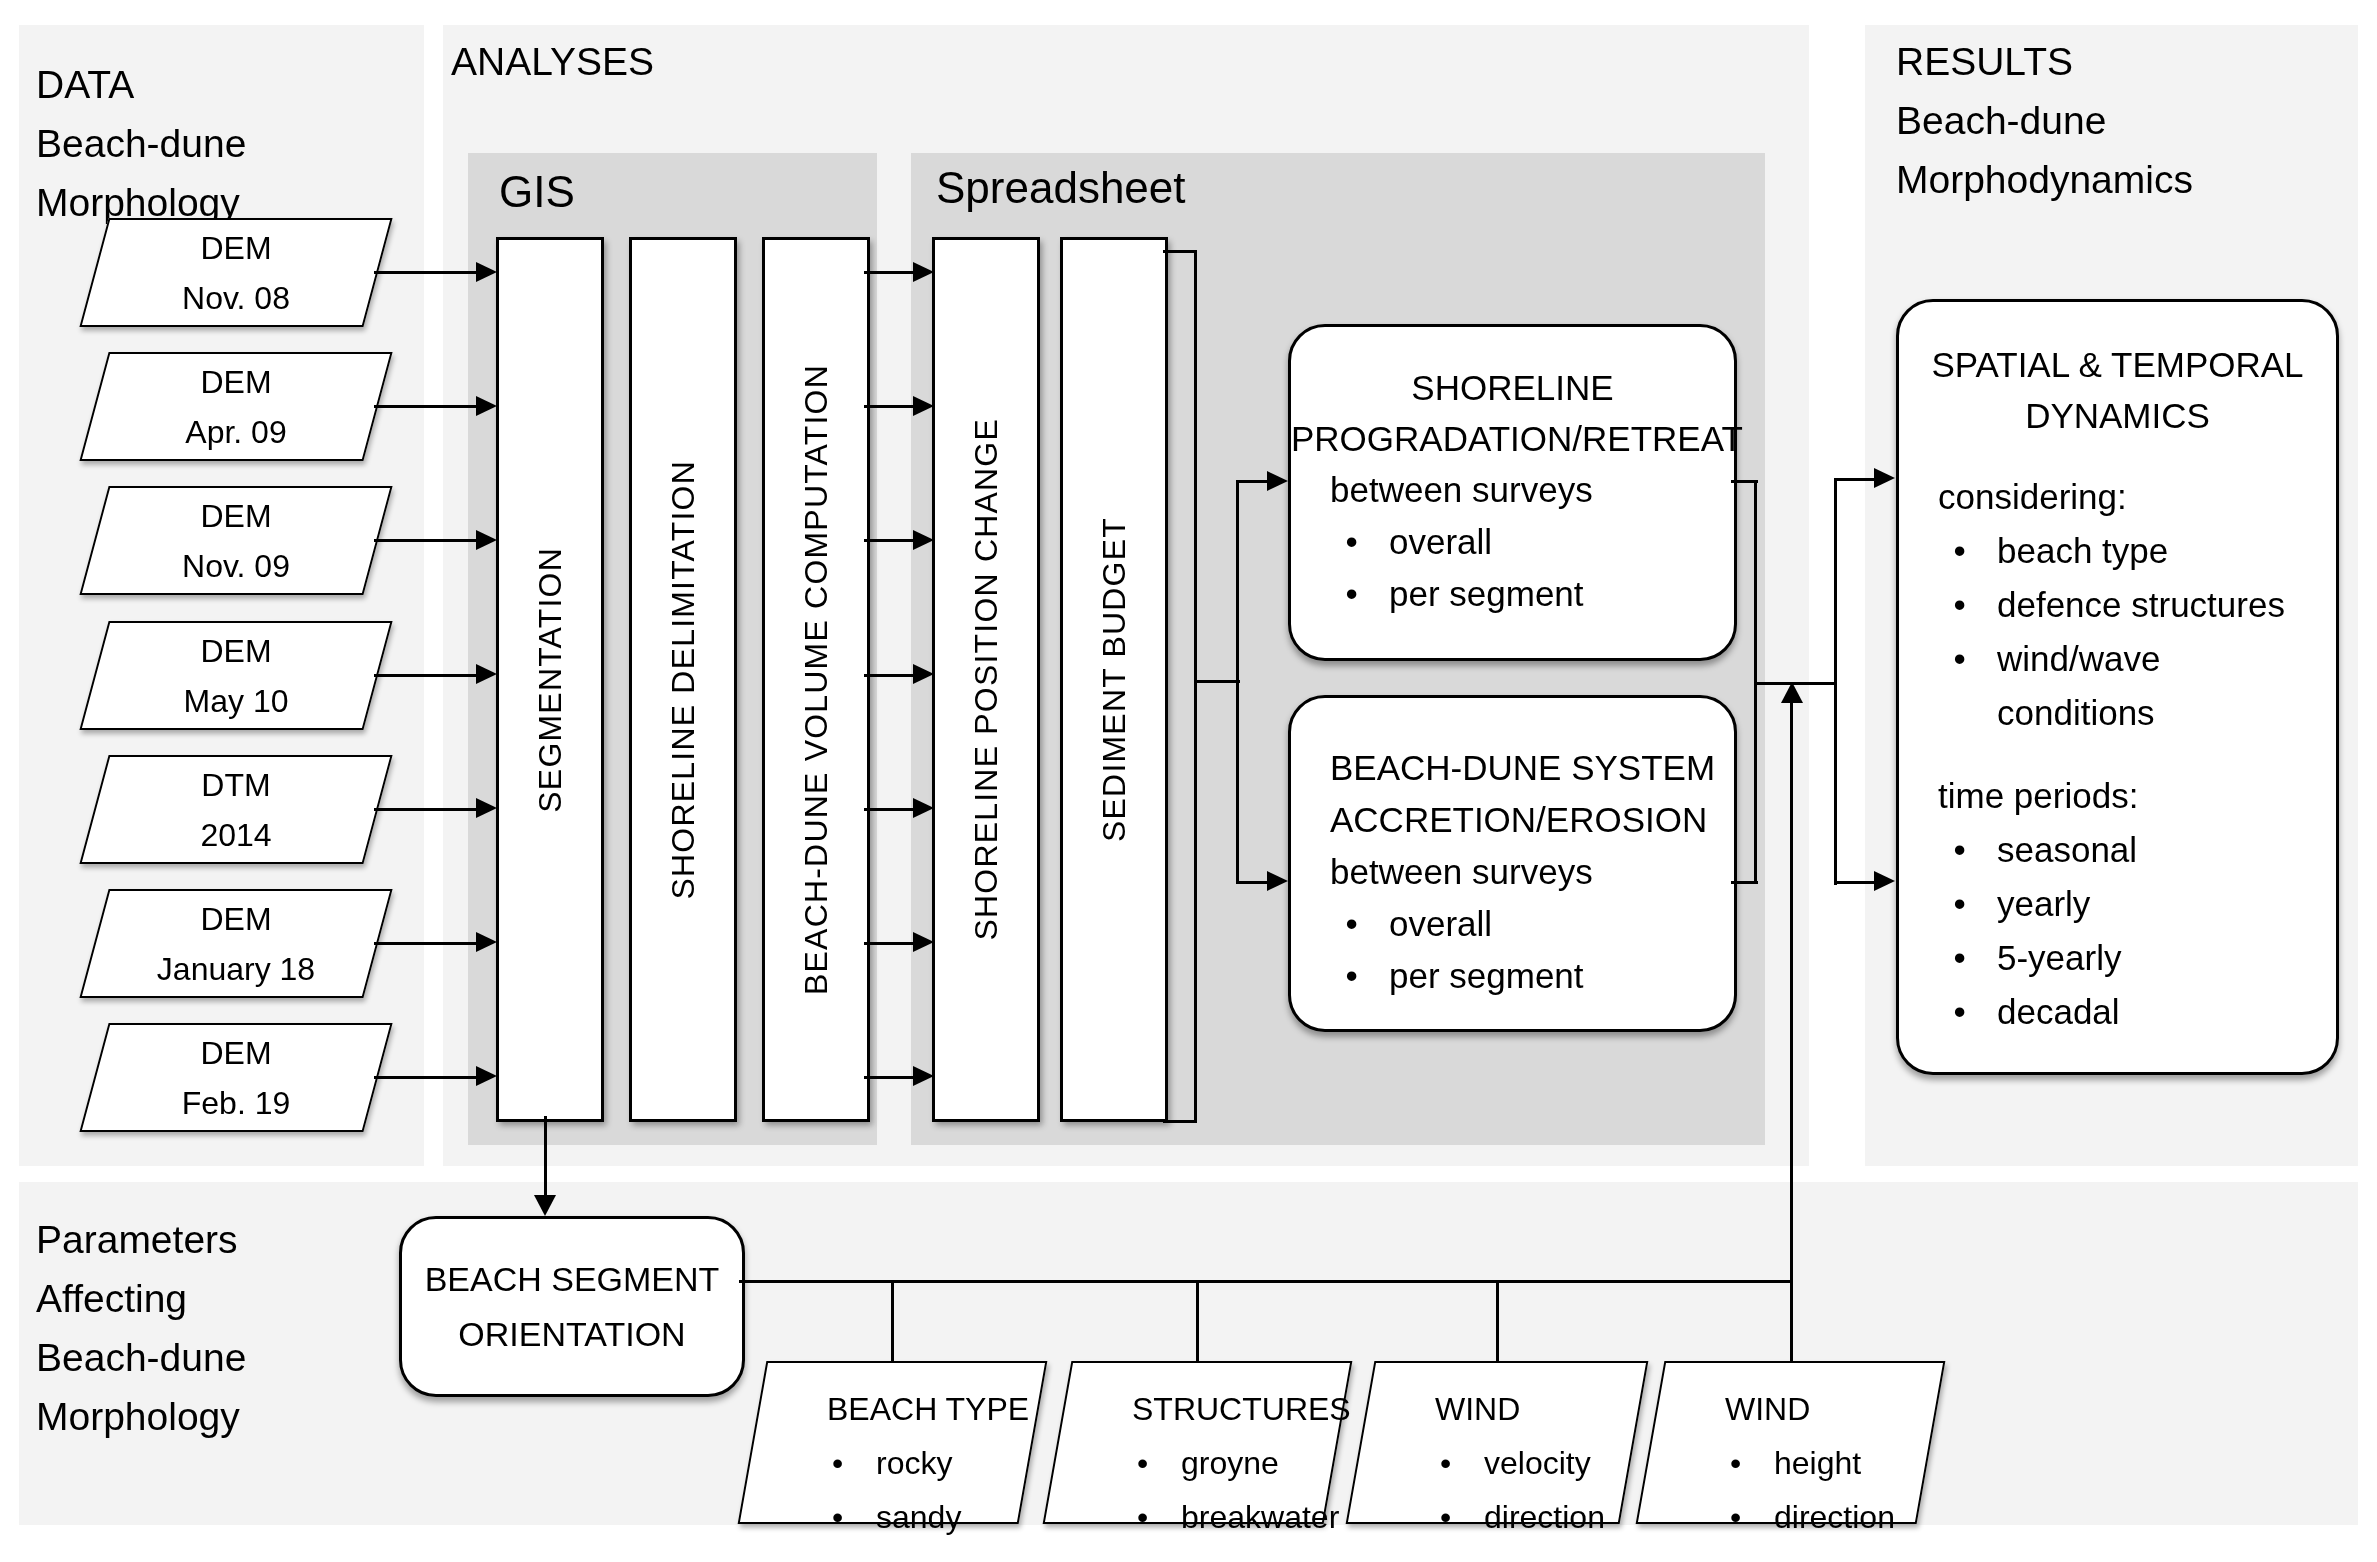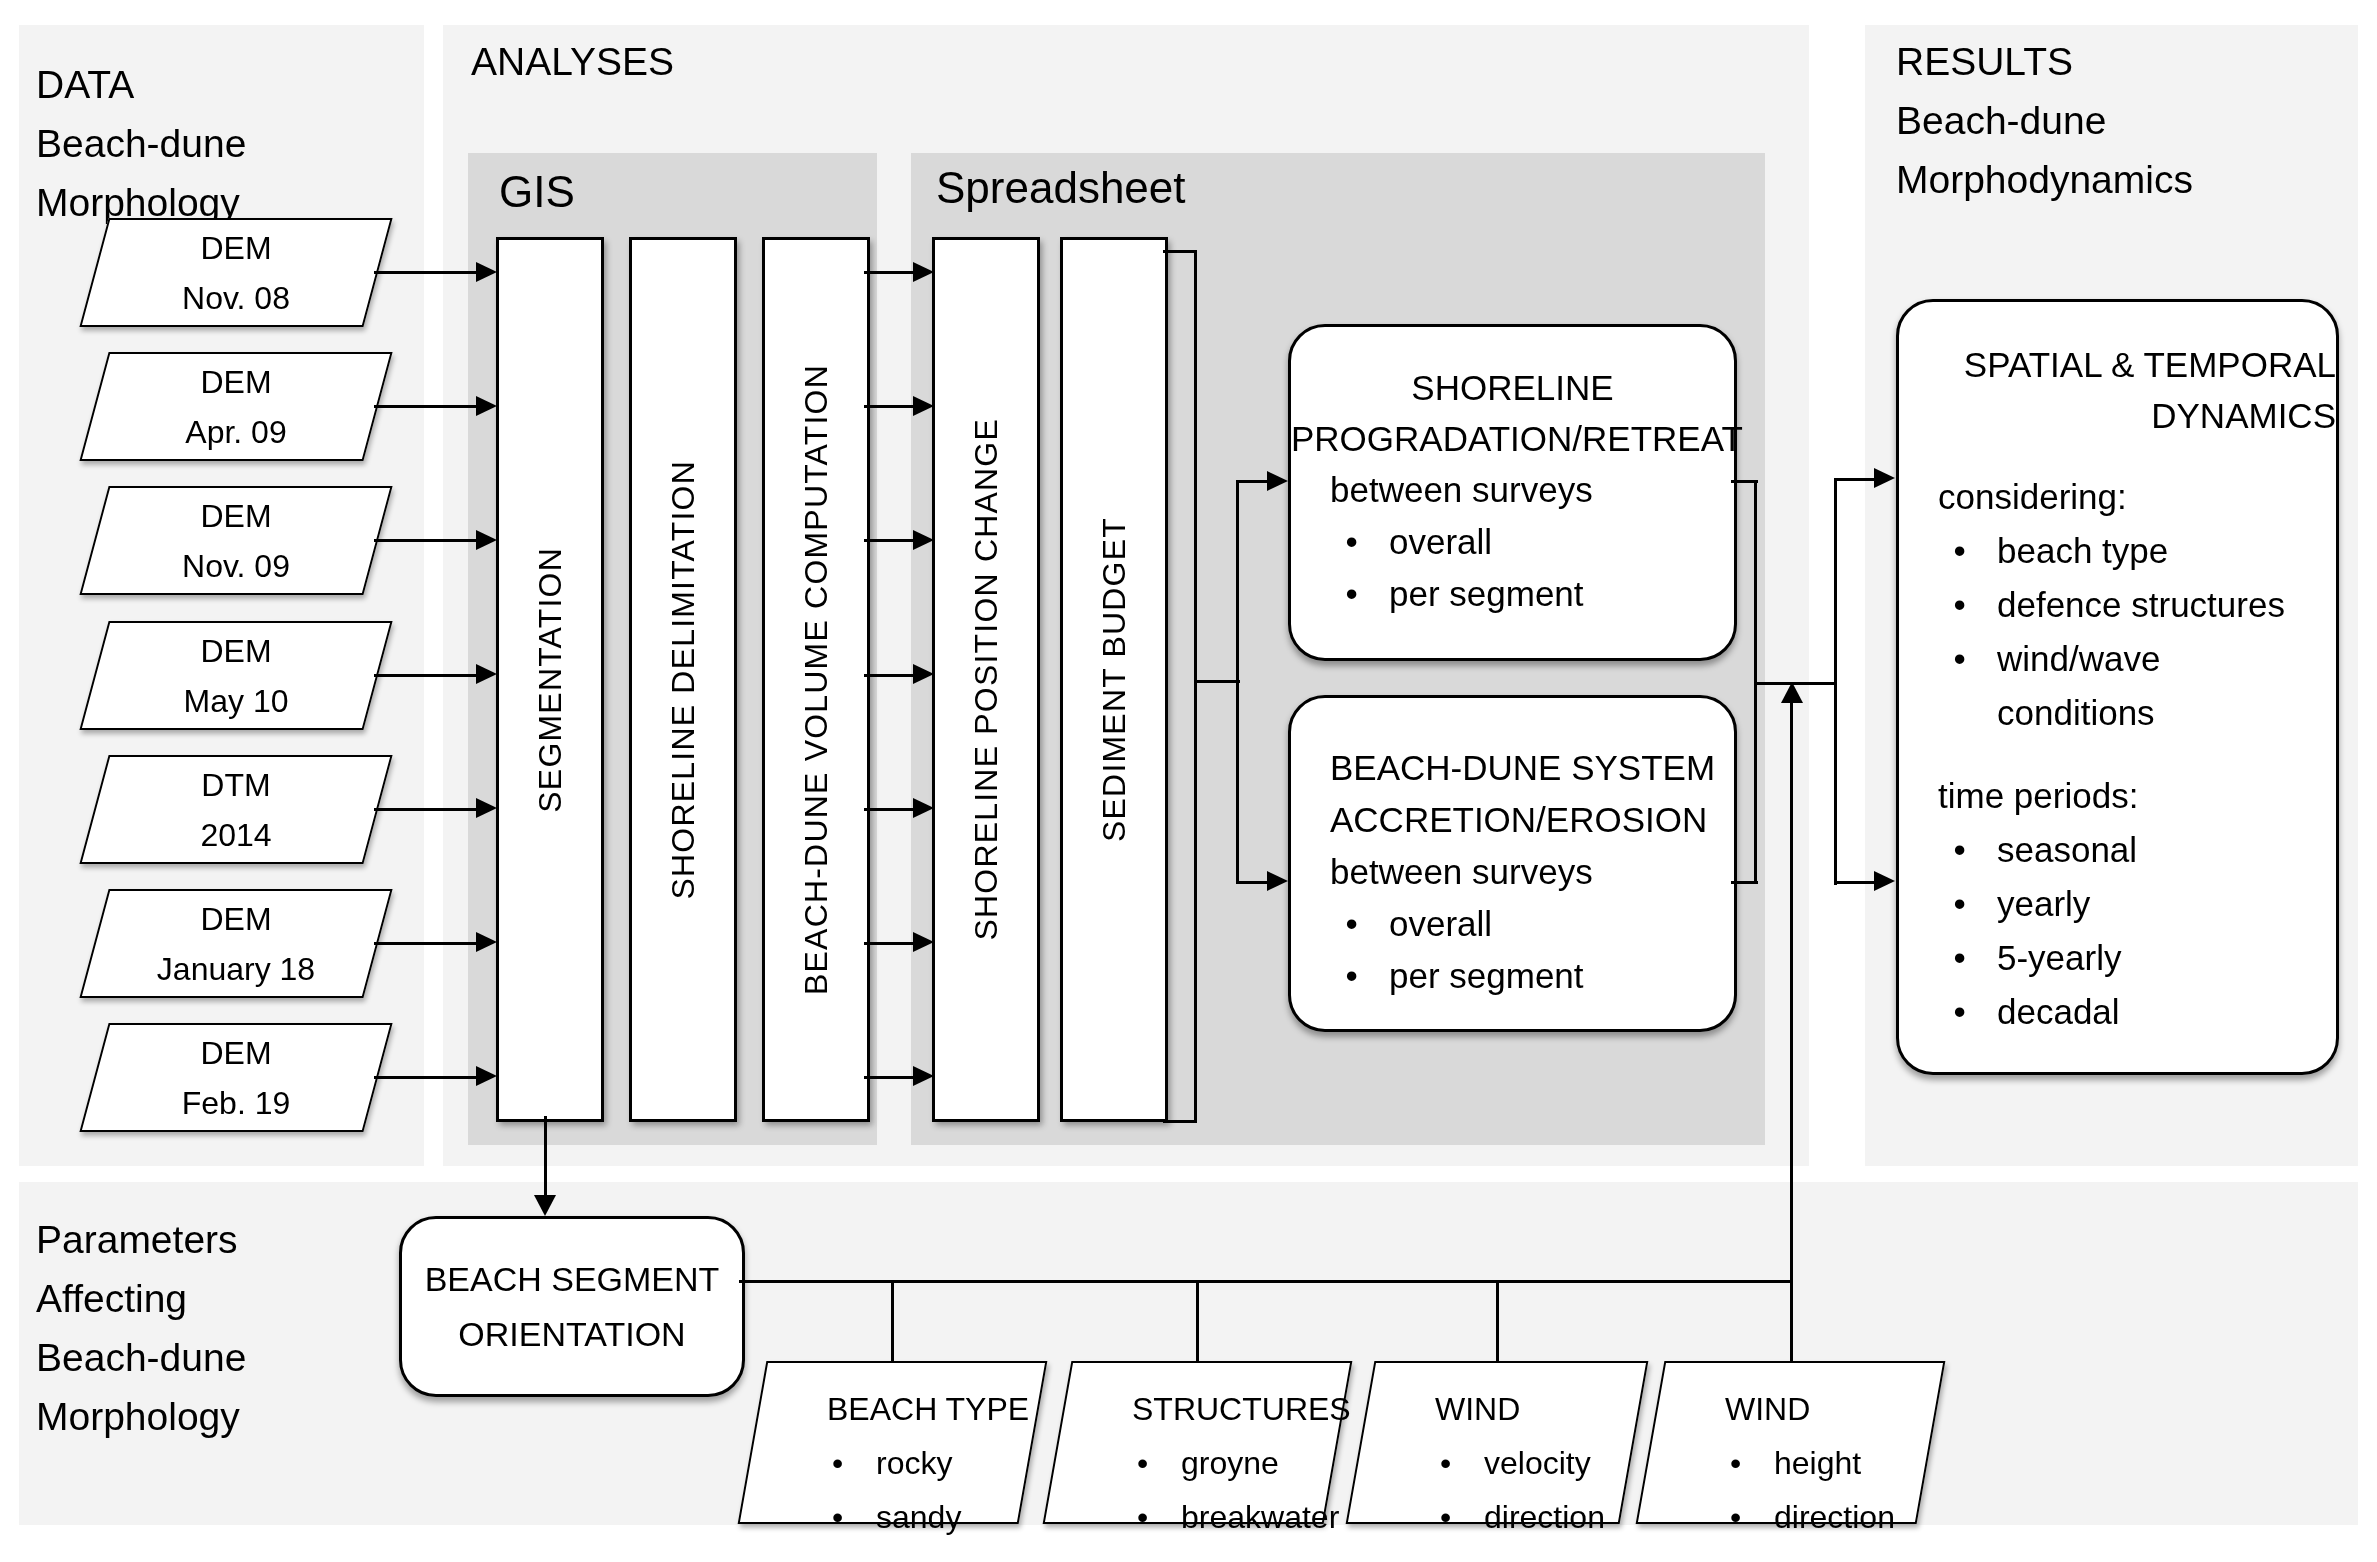--- a/index.html
+++ b/index.html
@@ -33,21 +33,21 @@
   .arr-u{position:absolute;width:0;height:0;border-left:11.2px solid transparent;
          border-right:11.2px solid transparent;border-bottom:21px solid #000;}
   .blist{list-style:none;margin:0;padding:0;}
   .blist li{position:relative;padding-left:59px;}
   .blist li::before{content:"\2022";position:absolute;left:15.6px;top:0;}
   .ob-title{text-align:center;font-size:35px;line-height:51px;padding-top:35px;}
   .ob-title span{display:block;}
   .ob-body{font-size:35px;line-height:52px;padding-left:39px;}
   .ob2-title{font-size:35px;line-height:52px;padding:44px 0 0 39px;}
   .ob2-title span{display:block;}
-  .rb-title{text-align:right;font-size:35px;line-height:51px;padding-top:37px;}
+  .rb-title{text-align:center;font-size:35px;line-height:51px;padding-top:37px;}
   .rb-title span{display:block;}
   .rb-body{font-size:35px;line-height:54px;padding-left:39px;padding-right:18.7px;}
   .rb-gap{height:29px;}
   .obx-box .blist li::before{left:15.6px;}
   .center-2l{display:flex;flex-direction:column;align-items:center;justify-content:center;
              height:100%;font-size:34px;line-height:55px;text-align:center;}
   .center-2l span{display:block;}
   .bpara .blist li{padding-left:49px;}
   .bpara .blist li::before{left:5px;}
 </style>
@@ -62,21 +62,21 @@
   <div class="panel" style="left:18.7px;top:1182px;width:2339px;height:343px;"></div>
 
   <div class="groupbox" style="left:468px;top:153px;width:409px;height:992px;"></div>
   <div class="groupbox" style="left:911px;top:153px;width:854px;height:992px;"></div>
 
   <div class="plabel" style="left:36px;top:55px;">
     <span>DATA</span>
     <span>Beach-dune</span>
     <span>Morphology</span>
   </div>
-  <div class="plabel" style="left:471px;top:32px;">
+  <div class="plabel" style="left:451px;top:32px;">
     <span>ANALYSES</span>
   </div>
   <div class="plabel" style="left:1896px;top:32px;">
     <span>RESULTS</span>
     <span>Beach-dune</span>
     <span>Morphodynamics</span>
   </div>
   <div class="plabel" style="left:36px;top:1210px;">
     <span>Parameters</span>
     <span>Affecting</span>

